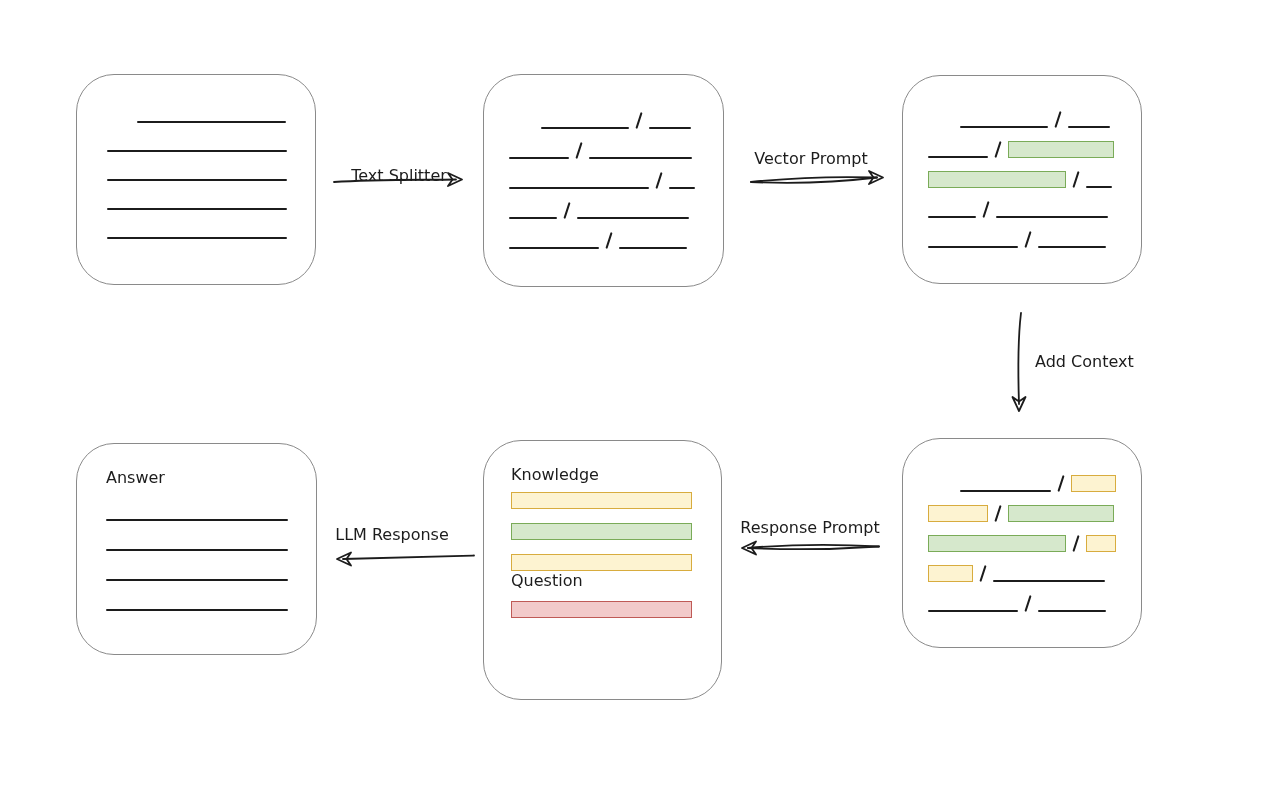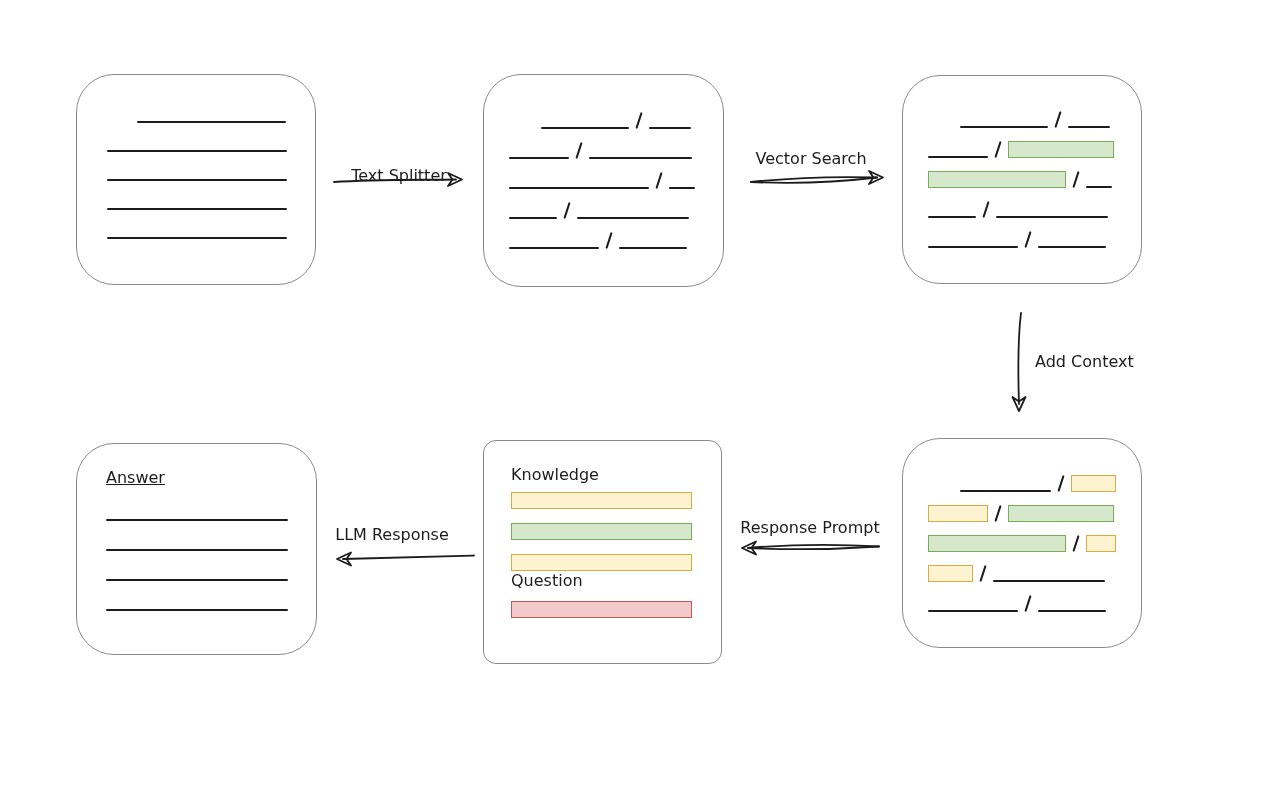--- a/index.html
+++ b/index.html
@@ -151,43 +151,43 @@
         <div class="slash"></div>
         <div class="seg-line" style="width: 112px;"></div>
       </div>
       <div class="chunk-row">
         <div class="seg-line" style="width: 90px;"></div>
         <div class="slash"></div>
         <div class="seg-line" style="width: 68px;"></div>
       </div>
     </div>
 
-  <div class="box prompt-box" style="left:483px;top:440px;width:239px;height:224px;border-radius:13px;">
+  <div class="box prompt-box" style="left:483px;top:440px;width:239px;height:260px;">
     <div class="box-label">Knowledge</div>
     <div class="bars">
         <div class="prompt-bar" style="width: 181px; height: 17px; background: rgb(253, 243, 209); border-color: rgb(216, 172, 62);"></div>
         <div class="prompt-bar" style="width: 181px; height: 17px; background: rgb(214, 232, 204); border-color: rgb(122, 171, 88);"></div>
         <div class="prompt-bar" style="width: 181px; height: 17px; background: rgb(253, 243, 209); border-color: rgb(216, 172, 62);"></div>
       </div>
     <div class="box-label question-label">Question</div>
     <div class="question-bar-wrap">
         <div class="prompt-bar" style="width: 181px; height: 17px; background: rgb(242, 202, 202); border-color: rgb(191, 90, 86);"></div>
       </div>
   </div>
 
-  <div class="box answer-box" style="left:76px;top:443px;width:241px;height:212px;text-decoration:underline;">
+  <div class="box answer-box" style="left:76px;top:443px;width:241px;height:212px;">
     <div class="box-label">Answer</div>
     <div class="answer-lines">
         <div class="doc-line" style="width: 182px;"></div>
         <div class="doc-line" style="width: 182px;"></div>
         <div class="doc-line" style="width: 182px;"></div>
         <div class="doc-line" style="width: 182px;"></div>
       </div>
   </div>
 
   <div class="arrow-label" style="left:399px;top:167px;">Text Splitter</div>
-  <div class="arrow-label" style="left:811px;top:150px;">Vector Search</div>
+  <div class="arrow-label" style="left:811px;top:150px;">Vector Prompt</div>
   <div class="arrow-label no-center" style="left:1035px;top:353px;">Add Context</div>
   <div class="arrow-label" style="left:810px;top:519px;">Response Prompt</div>
   <div class="arrow-label" style="left:392px;top:526px;text-align:center;">LLM Response</div>
 
 
 </div>
 
 </body></html>

